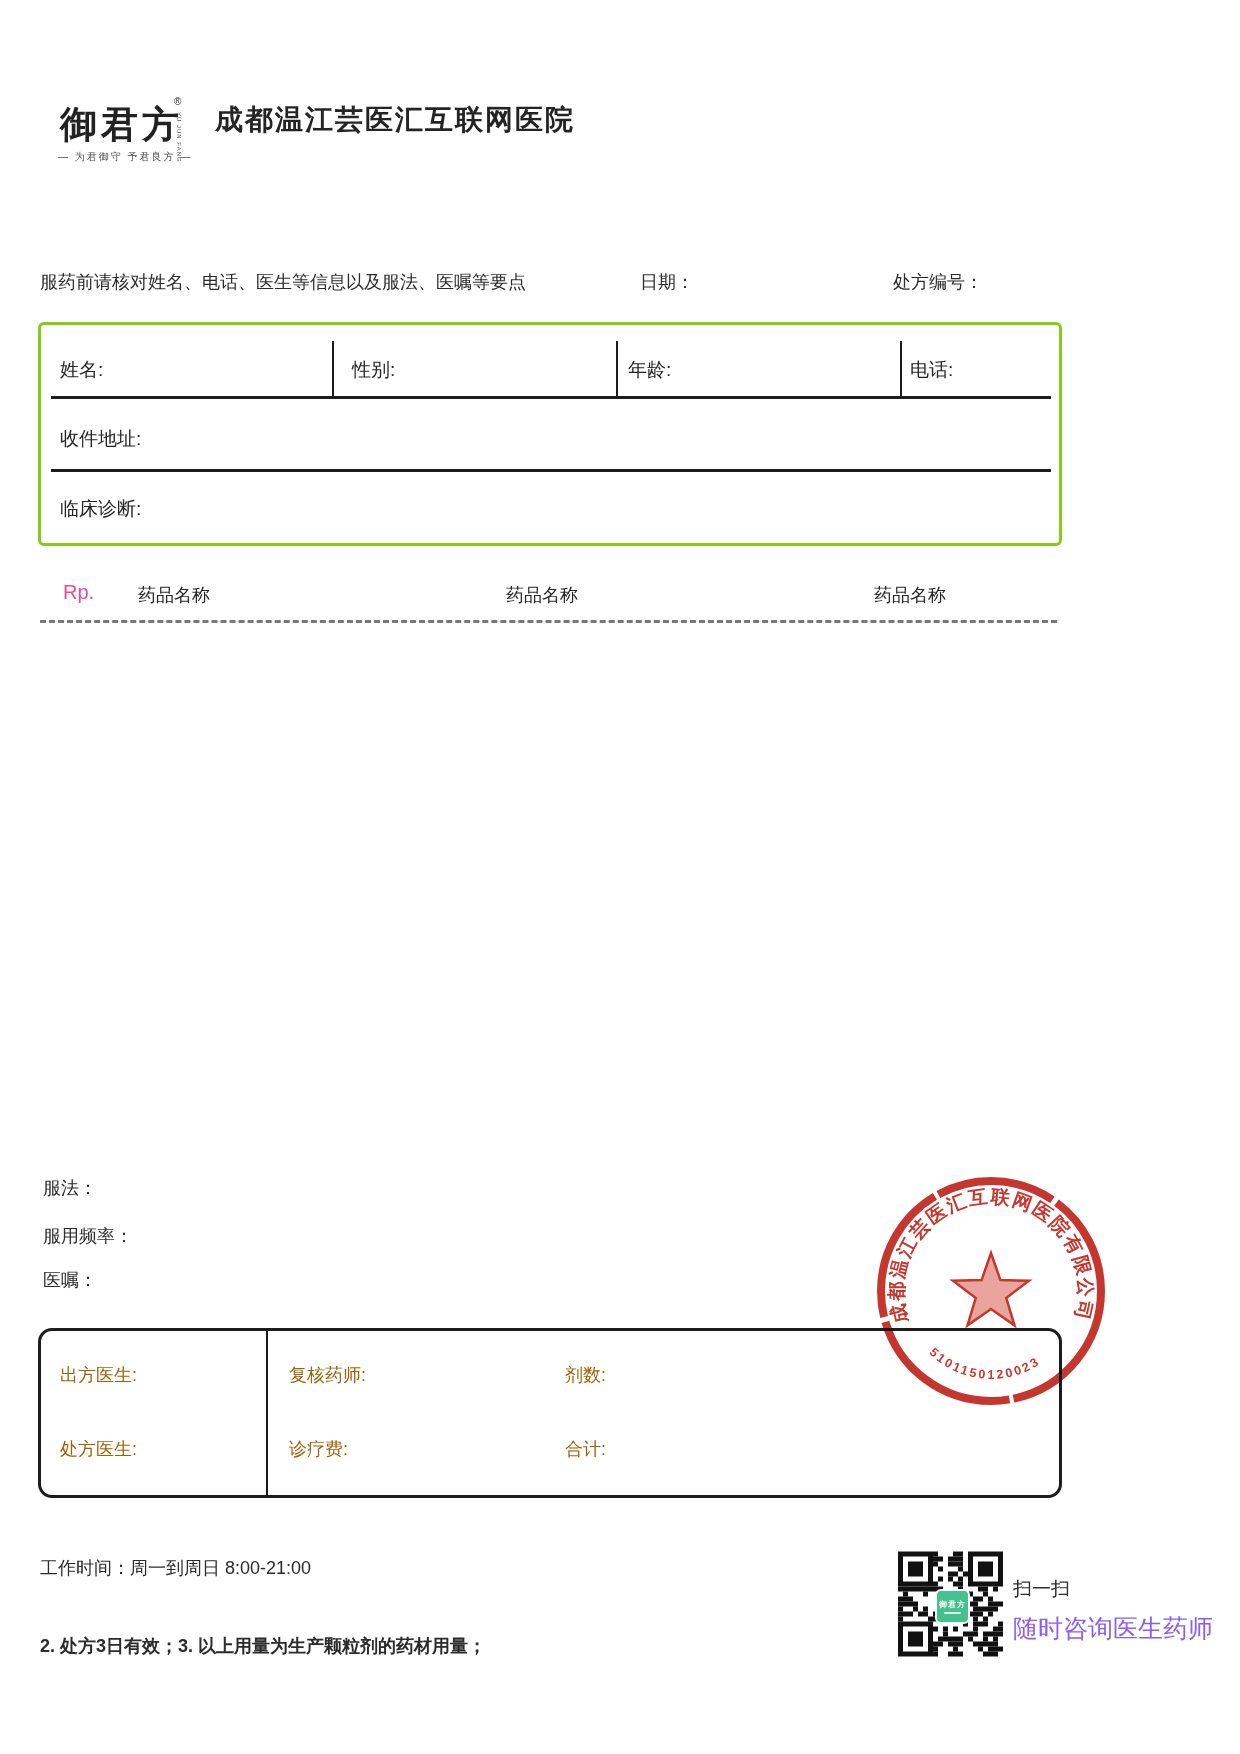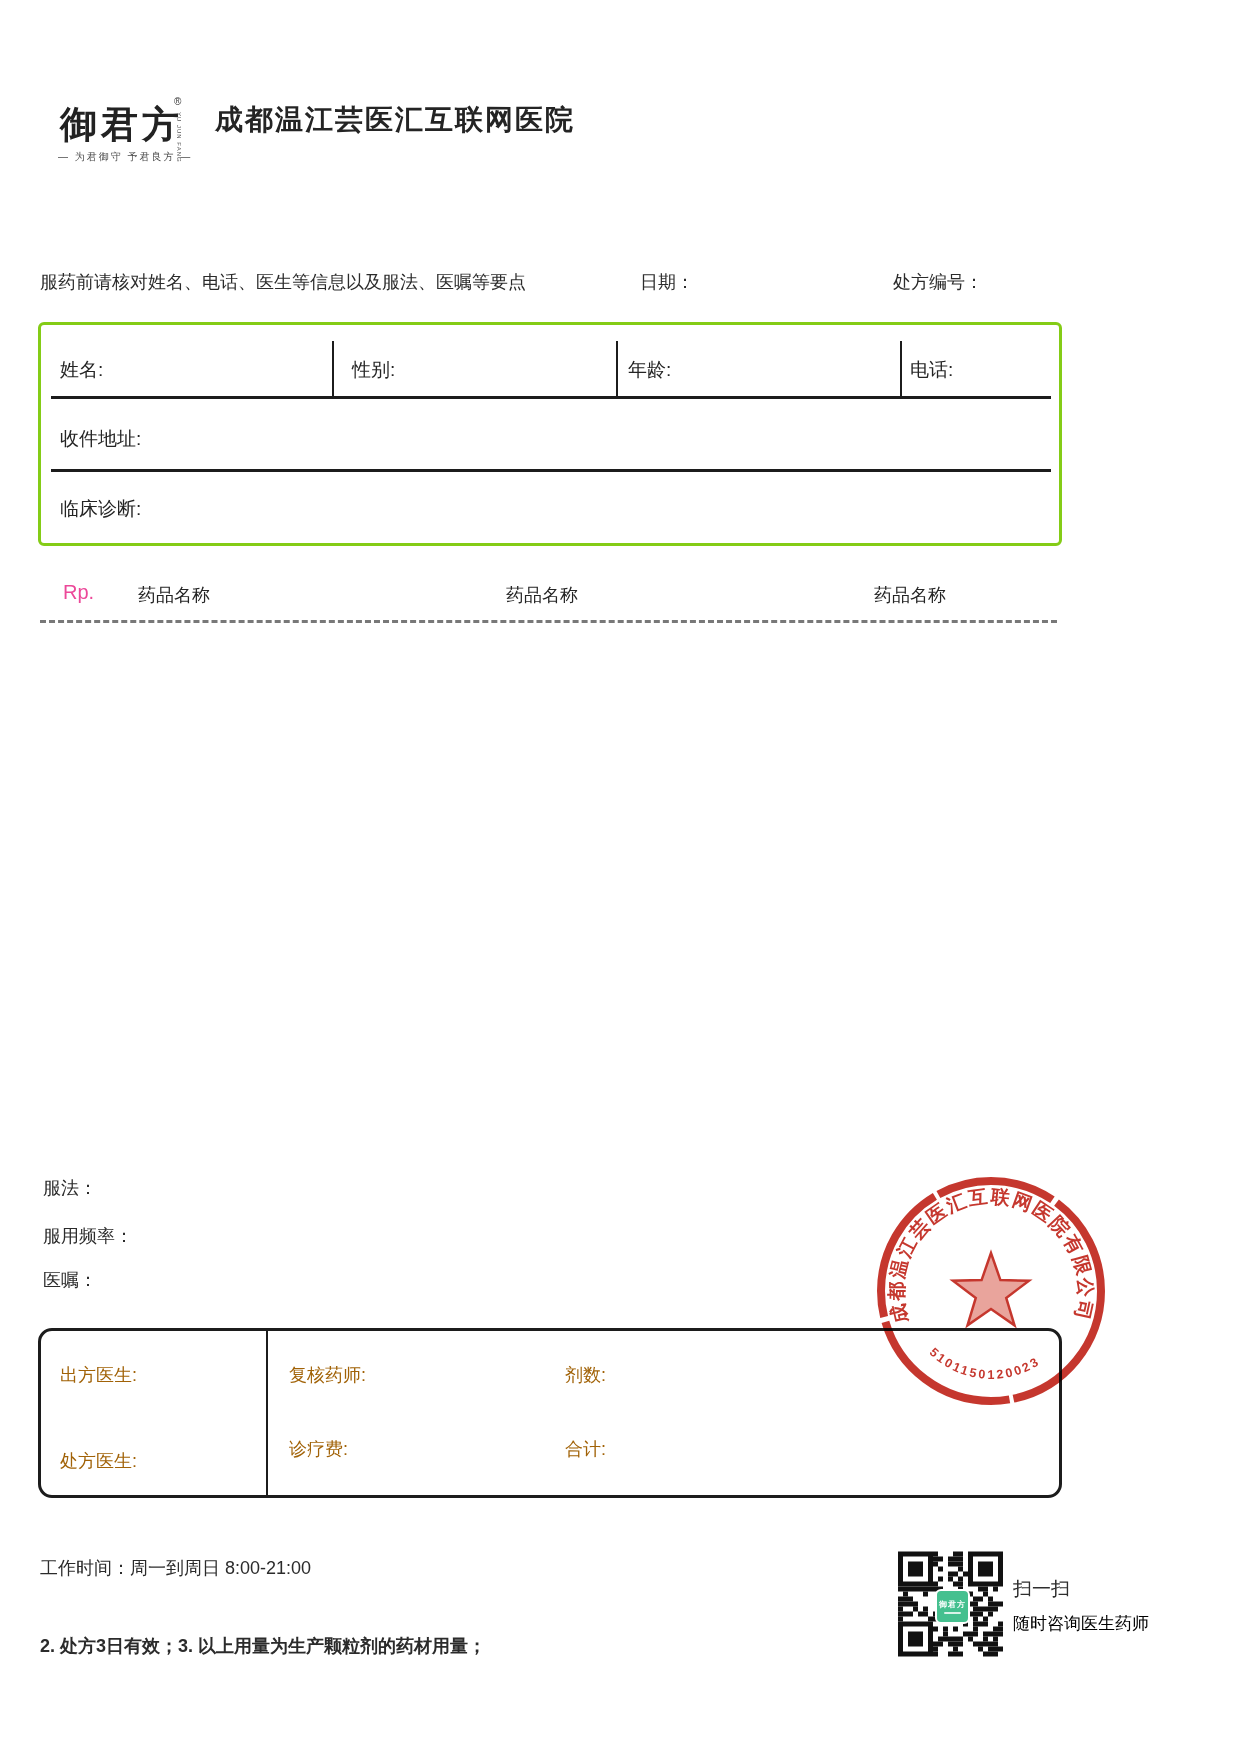--- a/index.html
+++ b/index.html
@@ -32,21 +32,21 @@
   .sb-vdiv{position:absolute;left:225px;top:0;bottom:0;width:2px;background:#1c1c1c;}
   .sb-label{position:absolute;font-size:18px;color:#a16207;}
   
   .foot-text{left:40px;font-size:18px;color:#2b2b2b;}
   .qr-wrap{left:898px;top:1550px;width:105px;height:108px;}
   .qr-logo{position:absolute;left:37px;top:39px;width:31px;height:31px;background:#45c08f;border:2px solid #fff;
            border-radius:6px;display:flex;flex-direction:column;align-items:center;justify-content:center;}
   .qr-logo-text{color:#fff;font-size:8px;font-weight:700;letter-spacing:1px;}
   .qr-logo-sub{width:17px;height:2px;background:rgba(255,255,255,.8);margin-top:2px;border-radius:1px;}
   .scan-title{left:1013px;top:1576px;font-size:19px;color:#2e2e2e;}
-  .scan-sub{left:1013px;top:1612px;font-size:17px;color:#000000;}
+  .scan-sub{left:1013px;top:1612px;font-size:25px;color:#8b5cf6;}
   .stamp{left:861px;top:1161px;width:260px;height:260px;mix-blend-mode:multiply;}
 </style>
 </head>
 <body>
 
 <div class="page">
 
   <div class="abs logo-name">御君方</div>
   <div class="abs logo-reg">®</div>
   <div class="abs logo-side">YU JUN FANG</div>
@@ -79,21 +79,21 @@
 
   <div class="abs usage" style="top:1176px;">服法：</div>
   <div class="abs usage" style="top:1224px;">服用频率：</div>
   <div class="abs usage" style="top:1268px;">医嘱：</div>
 
   <div class="abs summary-box">
     <div class="sb-vdiv"></div>
     <div class="sb-label" style="left:19px;top:32px;">出方医生:</div>
     <div class="sb-label" style="left:248px;top:32px;">复核药师:</div>
     <div class="sb-label" style="left:524px;top:32px;">剂数:</div>
-    <div class="sb-label" style="left:19px;top:106px;margin-top:12px;">处方医生:</div>
+    <div class="sb-label" style="left:19px;top:106px;">处方医生:</div>
     <div class="sb-label" style="left:248px;top:106px;">诊疗费:</div>
     <div class="sb-label" style="left:524px;top:106px;">合计:</div>
   </div>
 
   <svg class="abs stamp" viewBox="-130 -130 260 260">
     <defs>
       <path id="seal-arc" d="M -82.7 30.1 A 88 88 0 1 1 82.7 30.1" fill="none"></path>
       <path id="seal-num-arc" d="M -62.2 62.2 A 88 88 0 0 0 62.2 62.2" fill="none"></path>
     </defs>
     <g opacity="0.92">

